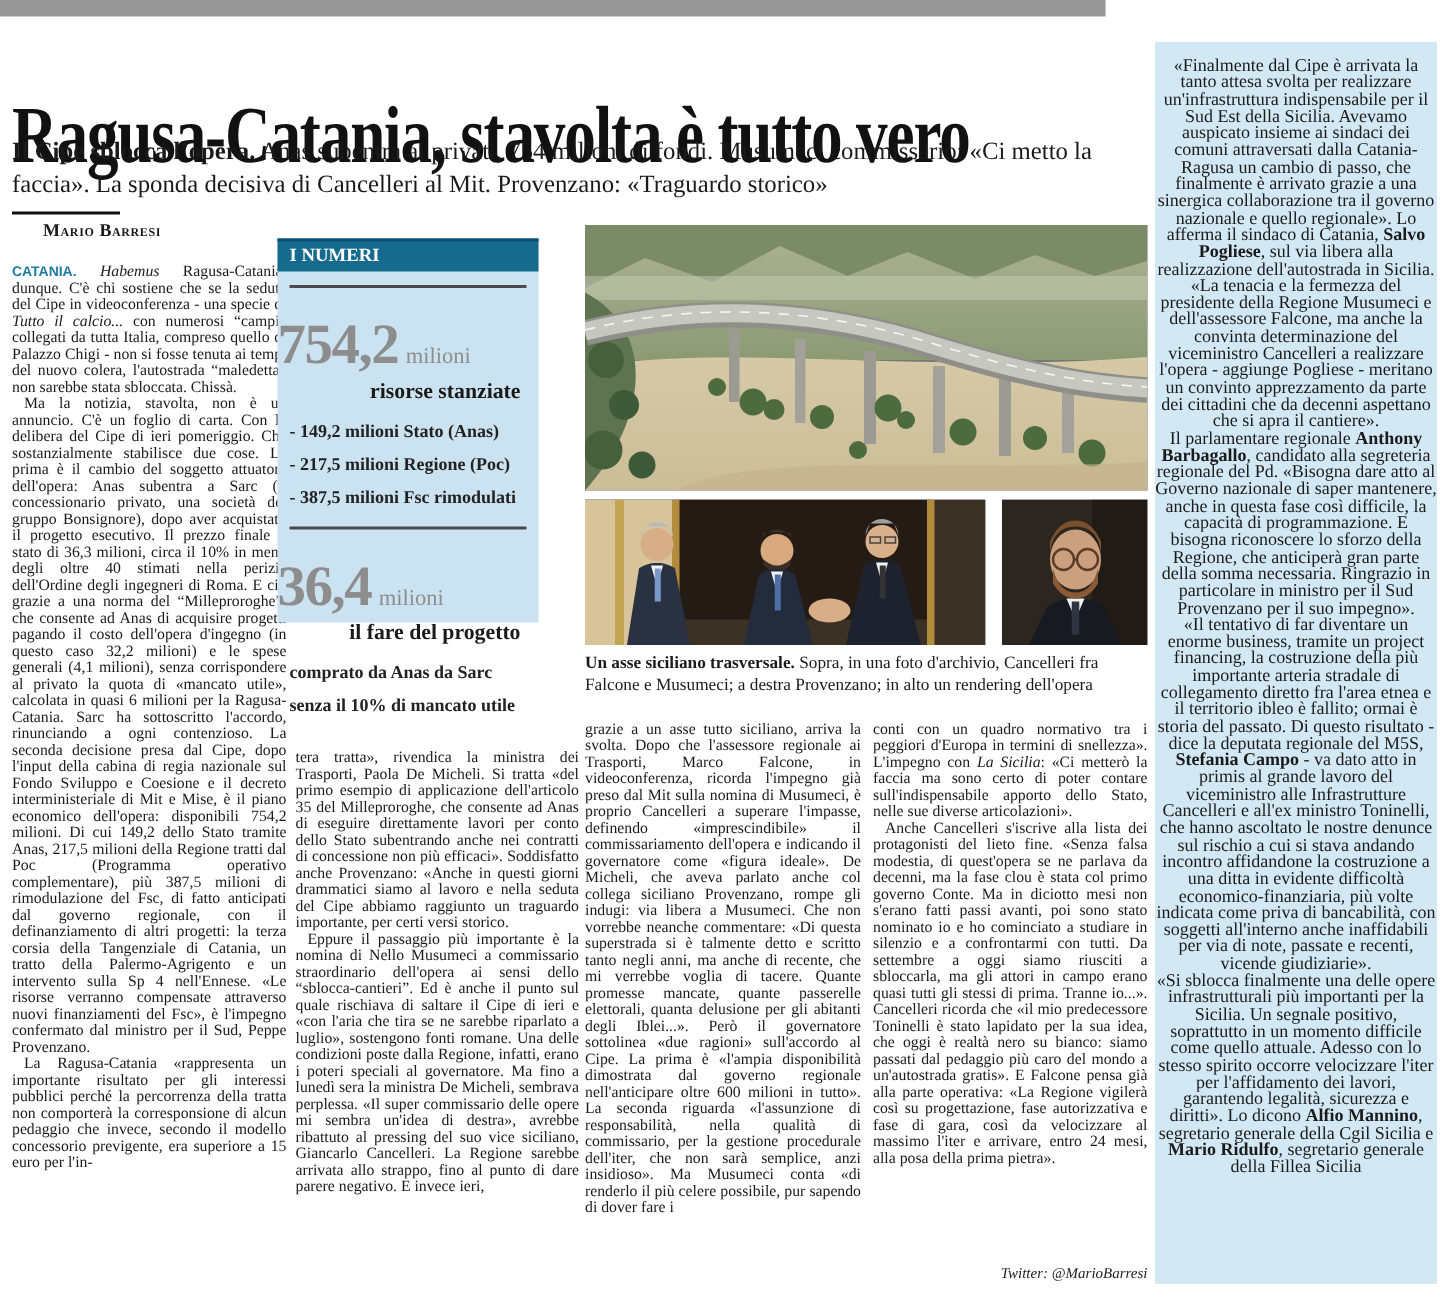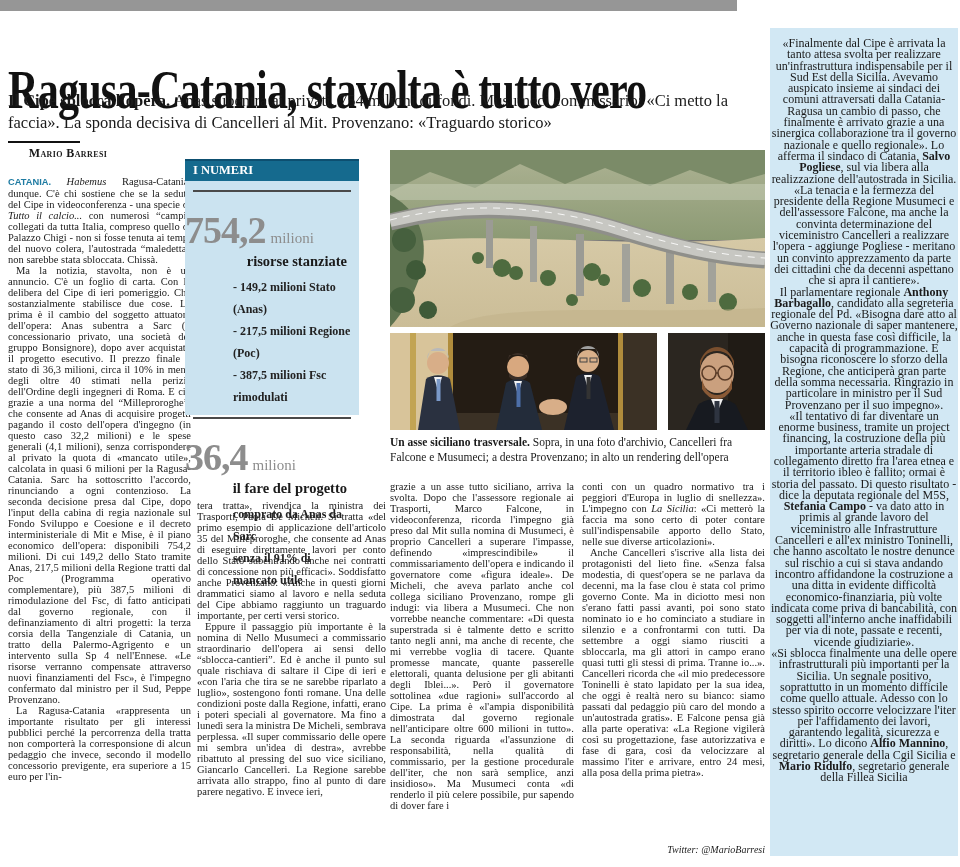--- a/index.html
+++ b/index.html
@@ -36,21 +36,21 @@
   
   .numbox{position:absolute;left:185px;top:159px;width:174px;height:256px;
           background:var(--c-box_bg);}
   .numbox-header{background:var(--c-teal);border-top:2px solid var(--c-teal_dark);
           color:#fff;font-weight:bold;font-size:12.5px;padding:2px 8px 3px 8px;}
   .numrule{border-top:2px solid #4a4a4a;margin:9px 8px;}
   .figline{text-align:left;margin-top:16px;}
   .figval{font-size:38px;font-weight:bold;color:var(--c-number_gray);letter-spacing:-1px;}
   .figunit{font-size:15px;color:var(--c-number_gray);margin-left:5px;}
   .figlabel{text-align:right;padding-right:12px;font-size:14.5px;font-weight:bold;margin-top:1px;}
-  .numitems{padding:6px 6px 0 8px;margin-left:40px;}
+  .numitems{padding:6px 6px 0 8px;}
   .numitems p{margin:0;font-size:12px;font-weight:bold;line-height:22px;color:#222;}
 
   
   .photo{position:absolute;overflow:hidden;background:#777;}
   #photoRendering{left:390px;top:150px;width:375px;height:177px;}
   #photoGroup{left:390px;top:333px;width:267px;height:97px;}
   #photoPortrait{left:668px;top:333px;width:97px;height:97px;}
   .caption{position:absolute;left:390px;top:435px;width:375px;font-size:11.5px;line-height:14.5px;}
   .caption p{margin:0;}
 
@@ -87,21 +87,21 @@
       <p><span>La Ragusa-Catania «rappresenta un importante risultato per gli interessi pubblici perché la percorrenza della tratta non comporterà la corresponsione di alcun pedaggio che invece, secondo il modello concessorio previgente, era superiore a 15 euro per l'in-</span></p>
     </div>
   <div id="col2" class="colText">
       <p><span>tera tratta», rivendica la ministra dei Trasporti, Paola De Micheli. Si tratta «del primo esempio di applicazione dell'articolo 35 del Milleproroghe, che consente ad Anas di eseguire direttamente lavori per conto dello Stato subentrando anche nei contratti di concessione non più efficaci». Soddisfatto anche Provenzano: «Anche in questi giorni drammatici siamo al lavoro e nella seduta del Cipe abbiamo raggiunto un traguardo importante, per certi versi storico.</span></p>
       <p><span>Eppure il passaggio più importante è la nomina di Nello Musumeci a commissario straordinario dell'opera ai sensi dello “sblocca-cantieri”. Ed è anche il punto sul quale rischiava di saltare il Cipe di ieri e «con l'aria che tira se ne sarebbe riparlato a luglio», sostengono fonti romane. Una delle condizioni poste dalla Regione, infatti, erano i poteri speciali al governatore. Ma fino a lunedì sera la ministra De Micheli, sembrava perplessa. «Il super commissario delle opere mi sembra un'idea di destra», avrebbe ribattuto al pressing del suo vice siciliano, Giancarlo Cancelleri. La Regione sarebbe arrivata allo strappo, fino al punto di dare parere negativo. E invece ieri,</span></p>
     </div>
   <div id="col3" class="colText">
       <p><span>grazie a un asse tutto siciliano, arriva la svolta. Dopo che l'assessore regionale ai Trasporti, Marco Falcone, in videoconferenza, ricorda l'impegno già preso dal Mit sulla nomina di Musumeci, è proprio Cancelleri a superare l'impasse, definendo «imprescindibile» il commissariamento dell'opera e indicando il governatore come «figura ideale». De Micheli, che aveva parlato anche col collega siciliano Provenzano, rompe gli indugi: via libera a Musumeci. Che non vorrebbe neanche commentare: «Di questa superstrada si è talmente detto e scritto tanto negli anni, ma anche di recente, che mi verrebbe voglia di tacere. Quante promesse mancate, quante passerelle elettorali, quanta delusione per gli abitanti degli Iblei...». Però il governatore sottolinea «due ragioni» sull'accordo al Cipe. La prima è «l'ampia disponibilità dimostrata dal governo regionale nell'anticipare oltre 600 milioni in tutto». La seconda riguarda «l'assunzione di responsabilità, nella qualità di commissario, per la gestione procedurale dell'iter, che non sarà semplice, anzi insidioso». Ma Musumeci conta «di renderlo il più celere possibile, pur sapendo di dover fare i</span></p>
     </div>
   <div id="col4" class="colText">
-      <p><span>conti con un quadro normativo tra i peggiori d'Europa in luglio di snellezza». L'impegno con </span><span class="i">La Sicilia</span><span>: «Ci metterò la faccia ma sono certo di poter contare sull'indispensabile apporto dello Stato, nelle sue diverse articolazioni».</span></p>
+      <p><span>conti con un quadro normativo tra i peggiori d'Europa in termini di snellezza». L'impegno con </span><span class="i">La Sicilia</span><span>: «Ci metterò la faccia ma sono certo di poter contare sull'indispensabile apporto dello Stato, nelle sue diverse articolazioni».</span></p>
       <p><span>Anche Cancelleri s'iscrive alla lista dei protagonisti del lieto fine. «Senza falsa modestia, di quest'opera se ne parlava da decenni, ma la fase clou è stata col primo governo Conte. Ma in diciotto mesi non s'erano fatti passi avanti, poi sono stato nominato io e ho cominciato a studiare in silenzio e a confrontarmi con tutti. Da settembre a oggi siamo riusciti a sbloccarla, ma gli attori in campo erano quasi tutti gli stessi di prima. Tranne io...». Cancelleri ricorda che «il mio predecessore Toninelli è stato lapidato per la sua idea, che oggi è realtà nero su bianco: siamo passati dal pedaggio più caro del mondo a un'autostrada gratis». E Falcone pensa già alla parte operativa: «La Regione vigilerà così su progettazione, fase autorizzativa e fase di gara, così da velocizzare al massimo l'iter e arrivare, entro 24 mesi, alla posa della prima pietra».</span></p>
     </div>
   <div class="credit">Twitter: @MarioBarresi</div>
 
   <div class="numbox">
     <div class="numbox-header">I NUMERI</div>
     <div class="numrule"></div>
     <div class="figline">
       <span class="figval">754,2</span><span class="figunit">milioni</span>
     </div>
@@ -111,21 +111,21 @@
         <p><span>- 217,5 milioni Regione (Poc)</span></p>
         <p><span>- 387,5 milioni Fsc rimodulati</span></p>
       </div>
     <div class="numrule"></div>
     <div class="figline">
       <span class="figval">36,4</span><span class="figunit">milioni</span>
     </div>
     <div class="figlabel">il fare del progetto</div>
     <div class="numitems">
         <p><span>comprato da Anas da Sarc</span></p>
-        <p><span>senza il 91% di mancato utile</span></p>
+        <p><span>senza il 10% di mancato utile</span></p>
       </div>
   </div>
 
   <div id="photoRendering" class="photo">
     <svg width="375" height="177" viewBox="0 0 375 177" xmlns="http://www.w3.org/2000/svg">
       <defs>
         <linearGradient id="gHill" x1="0" y1="0" x2="0" y2="1">
           <stop offset="0" stop-color="#aeb394"></stop>
             <stop offset="1" stop-color="#8c9a74"></stop>
         </linearGradient>

